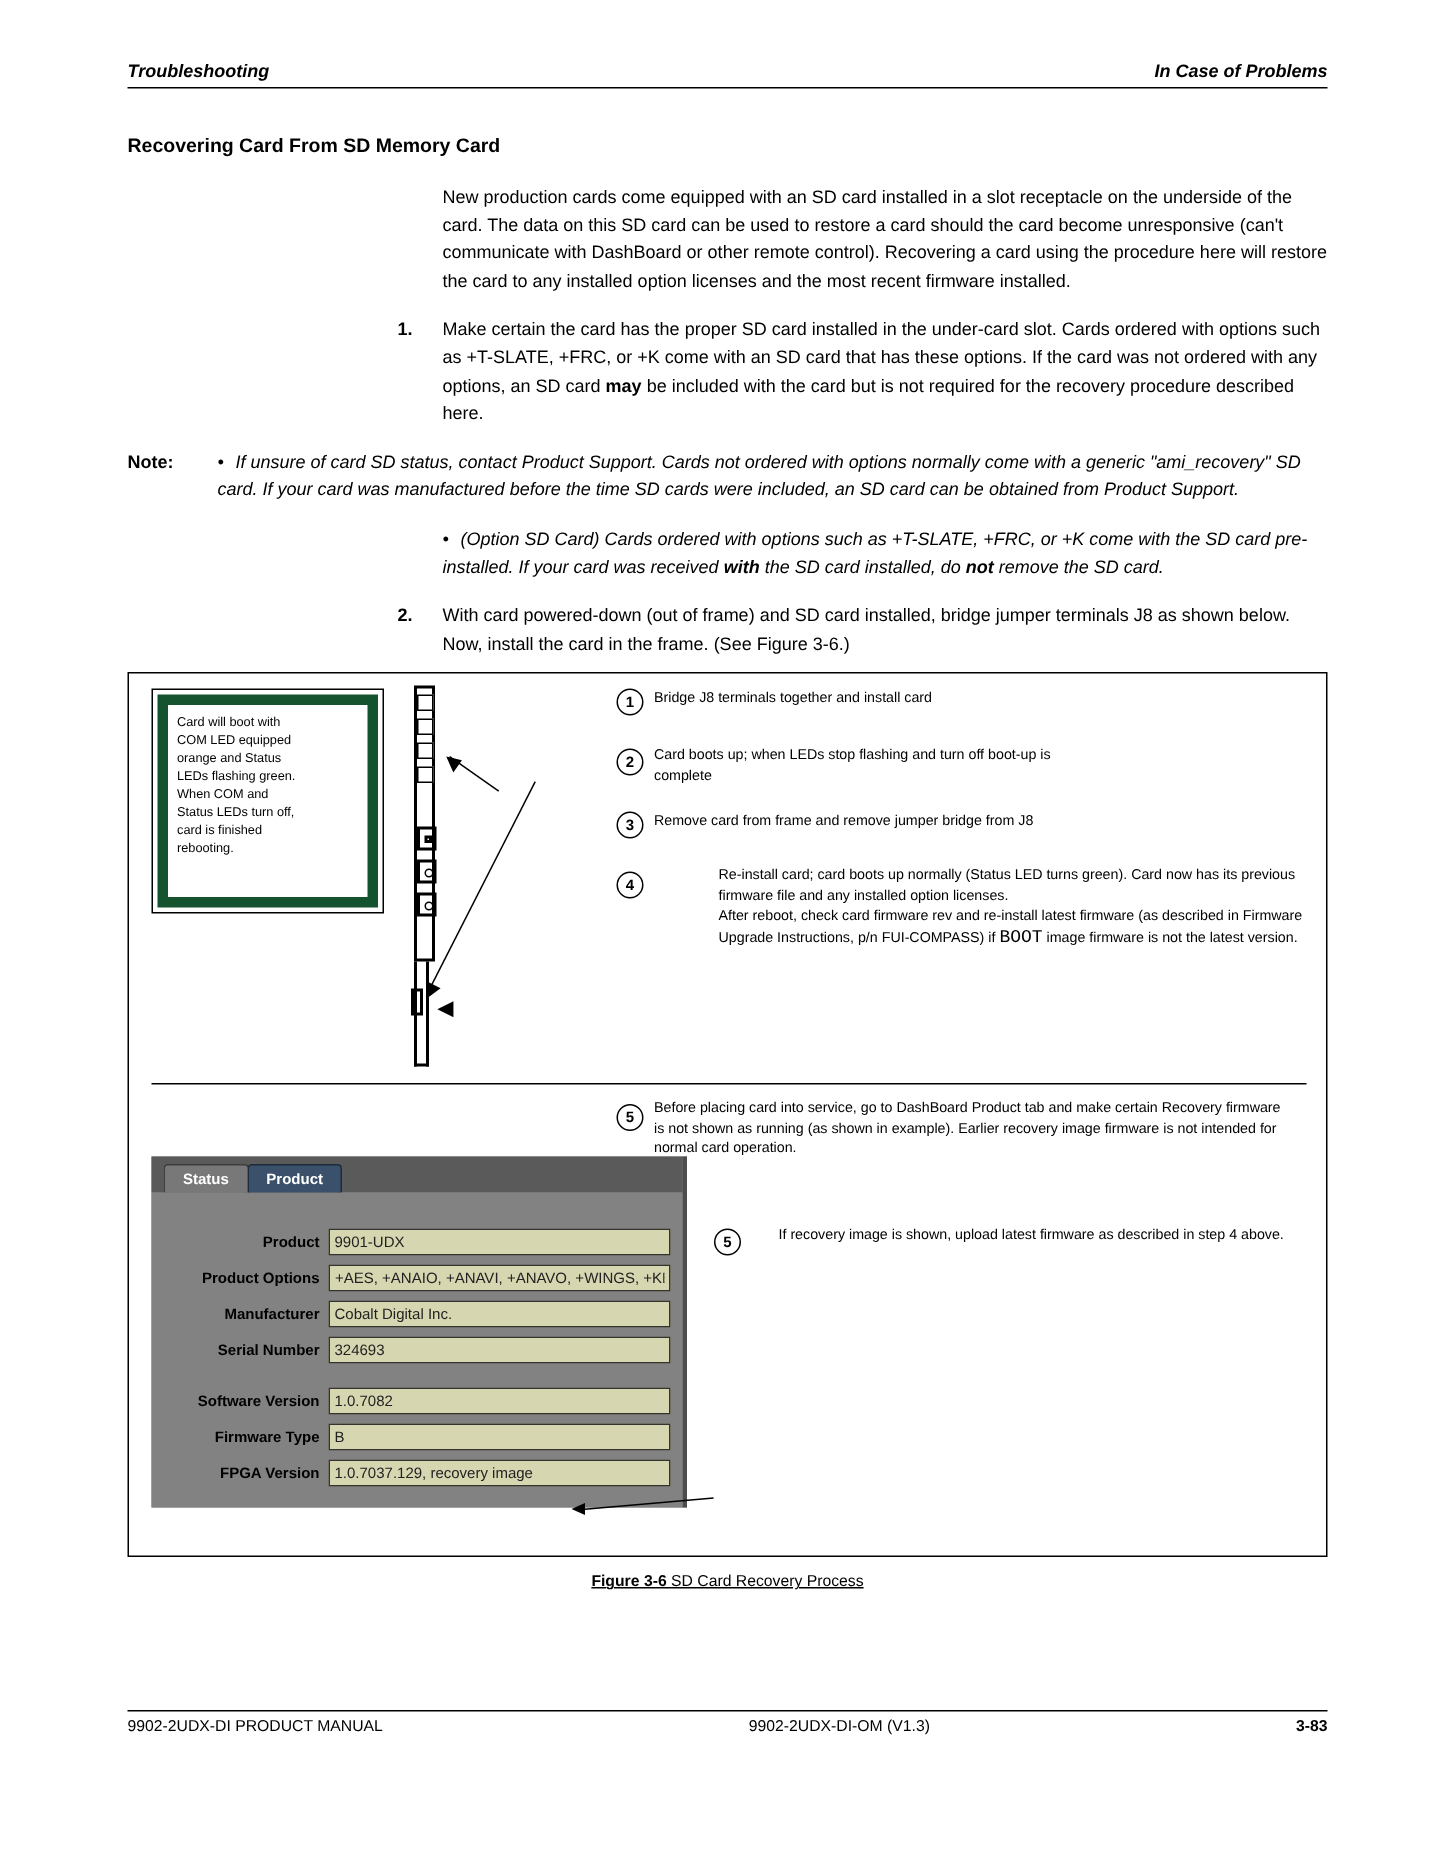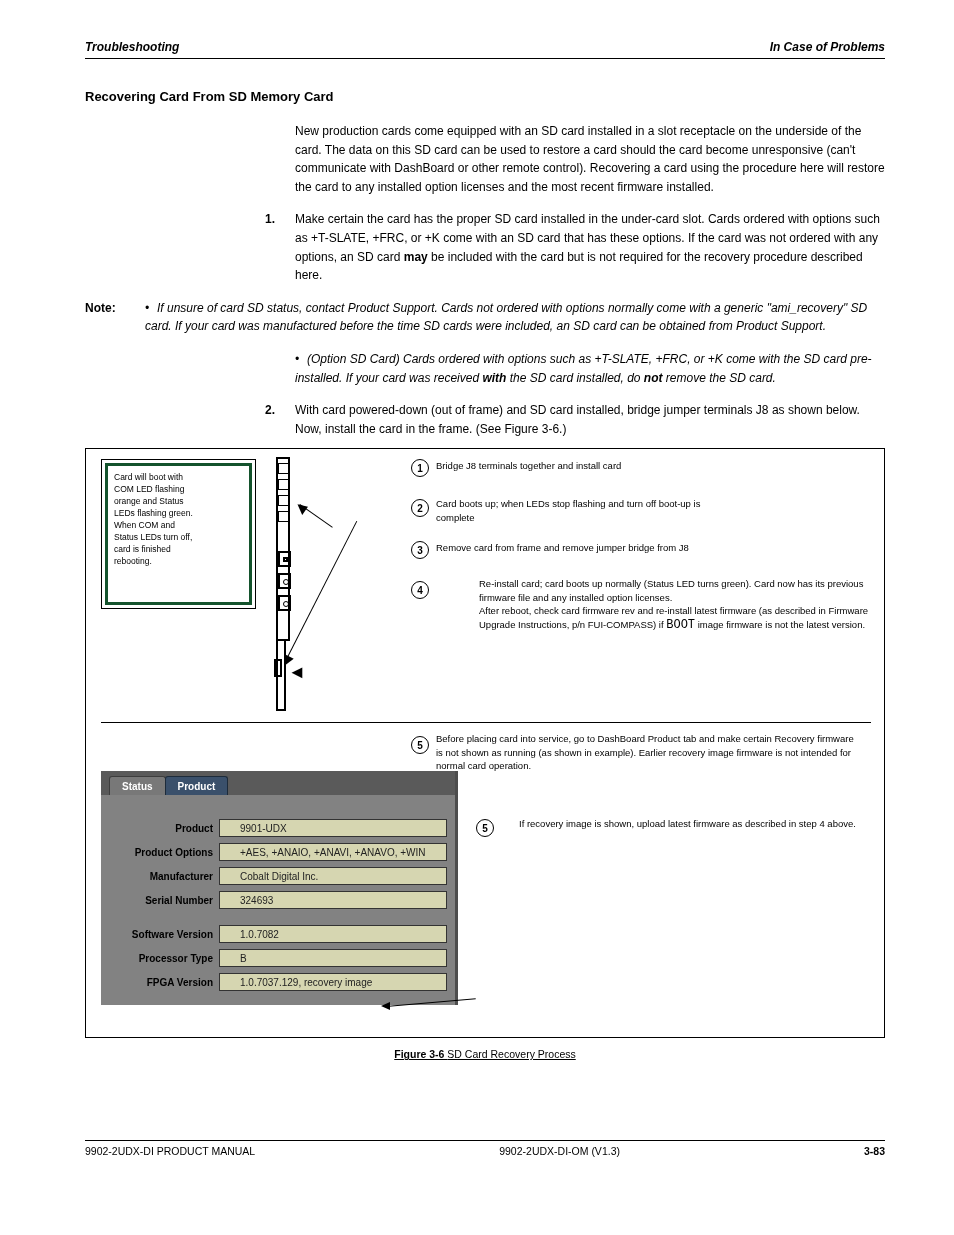--- a/index.html
+++ b/index.html
@@ -64,21 +64,21 @@
     text-decoration: underline;
   }
 
   
   .card-box {
     position: absolute;
     left: 15px; top: 10px;
     width: 155px; height: 150px;
   }
   .card-box-outer { position:absolute; left:0; top:0; width:155px; height:150px; border:1.5px solid #000; }
-  .card-box-inner { position:absolute; left:4px; top:4px; width:147px; height:142px; border:3px solid #14532d; padding:6px; font-size:8.5px; line-height:1.4; }
+  .card-box-inner { position:absolute; left:4px; top:4px; width:147px; height:142px; border:7px solid #14532d; padding:6px; font-size:8.5px; line-height:1.4; }
 
   .pcb {
     position: absolute;
     left: 190px; top: 8px;
     width: 28px; height: 255px;
   }
   .pcb-edge { position:absolute; left:0; top:0; width:14px; height:184px; border:2px solid #000; background:#fff; }
   .sq { position:absolute; width:11px; height:11px; border:1.5px solid #000; background:#fff; left:2px; }
   .sq1{ top:6px;} .sq2{ top:22px;} .sq3{ top:38px;} .sq4{ top:54px;}
   .led-box { position:absolute; left:2px; width:13px; height:16px; border:2px solid #000; }
@@ -149,21 +149,21 @@
     font-size: 10px;
     font-weight: bold;
     color: #000;
     padding-right: 6px;
   }
   .field-input {
     flex: 1;
     background: #d6d6b1;
     border: 1px solid #333;
     font-size: 10px;
-    padding: 2px 20px;
+    padding: 2px 3px;
     height: 18px;
     color: #222;
   }
   .field-gap { height: 10px; }
 
   
   .footer {
     position: absolute;
     left: 85px;
     top: 1140px;
@@ -214,21 +214,21 @@
     <div style="width:30px; font-weight:bold;">2.</div>
     <div style="flex:1;">With card powered-down (out of frame) and SD card installed, bridge jumper terminals J8 as shown below. Now, install the card in the frame. (See Figure 3-6.)</div>
   </div>
 
   <div class="figure-box">
 
     <div class="card-box">
       <div class="card-box-outer"></div>
       <div class="card-box-inner">
         <div>Card will boot with</div>
-        <div>COM LED flashing</div>
+        <div>COM LED equipped</div>
         <div>orange and Status</div>
         <div>LEDs flashing green.</div>
         <div>When COM and</div>
         <div>Status LEDs turn off,</div>
         <div>card is finished</div>
         <div>rebooting.</div>
       </div>
     </div>
 
     <div class="pcb">
@@ -299,21 +299,21 @@
         <div class="field-row">
           <div class="field-label">Serial Number</div>
           <input class="field-input" value="324693" style="">
         </div>
         <div class="field-gap"></div>
         <div class="field-row">
           <div class="field-label">Software Version</div>
           <input class="field-input" value="1.0.7082" style="">
         </div>
         <div class="field-row">
-          <div class="field-label">Processor Type</div>
+          <div class="field-label">Firmware Type</div>
           <input class="field-input" value="B" style="">
         </div>
         <div class="field-row">
           <div class="field-label">FPGA Version</div>
           <input class="field-input" value="1.0.7037.129, recovery image" style="">
         </div>
       </div>
     </div>
 
     <div style="position:absolute; left:300px; top:557px; width:90px; border-top:1px solid #000; transform-origin:0 0; transform:rotate(-5deg);"></div>

